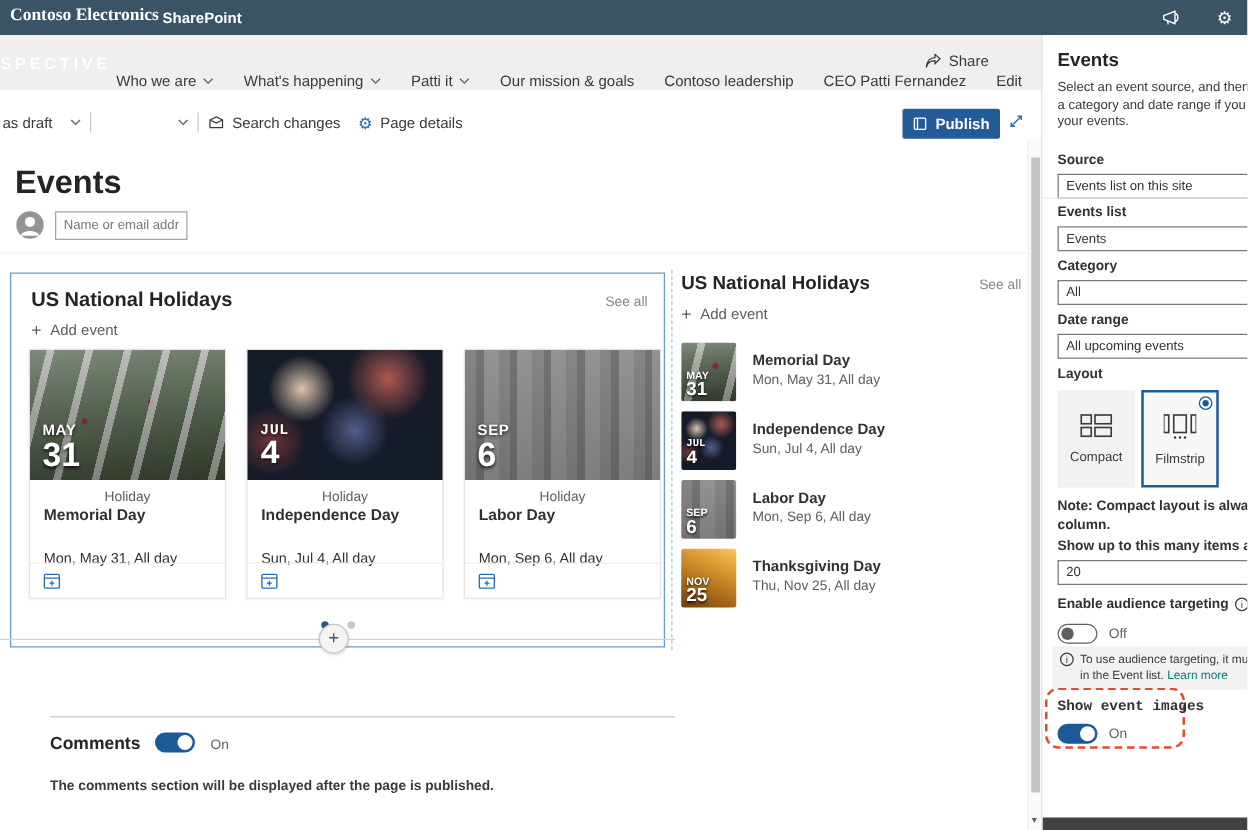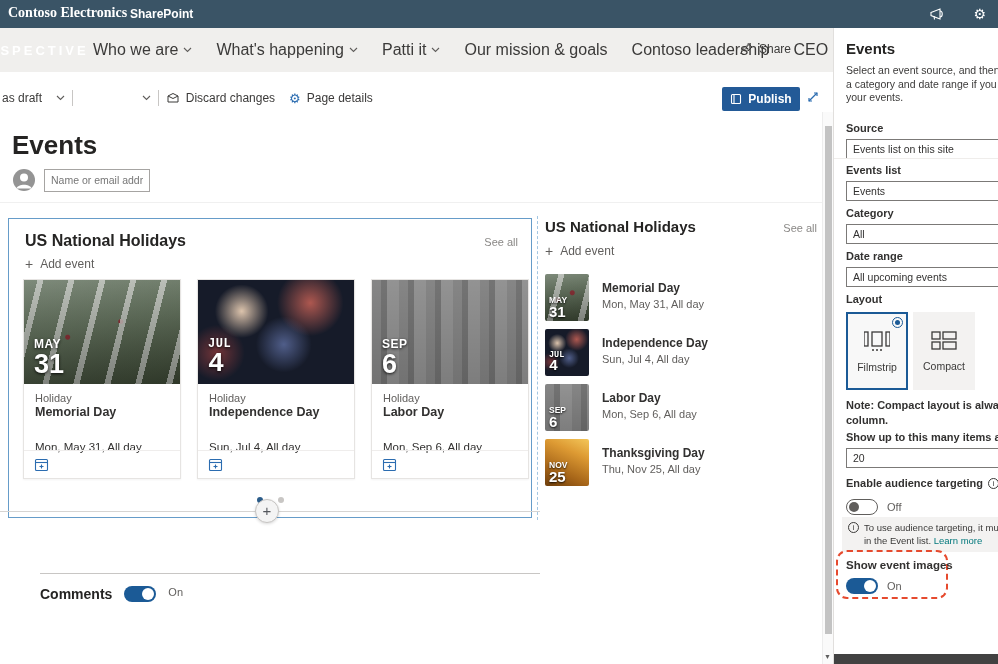--- a/index.html
+++ b/index.html
@@ -10,21 +10,21 @@
   
   .suite-bar { position: absolute; left:0; top:0; width:998px; height:28px; background:#3a5466; color:#fff; }
   .brand { position:absolute; left:8px; top:5px; font-family:"Liberation Serif", serif; font-weight:bold; font-size:14px; }
   .app-name { position:absolute; left:130px; top:7px; font-weight:bold; font-size:12px; }
   .search-box { position:absolute; left:347px; top:3px; width:302px; height:21px; background:#e7e8e9; border:1px solid #8f9aa3; border-radius:2px; display:flex; align-items:center; gap:7px; padding-left:10px; color:#2d353b; font-size:11px; }
   .suite-icons { position:absolute; right:12px; top:0; height:28px; display:flex; align-items:center; gap:26px; }
 
   
   .site-nav { position:absolute; left:0; top:28px; width:833px; height:44px; background:#f0efed; }
   .logo { position:absolute; left:-12px; top:15px; color:#fff; font-size:13px; font-weight:bold; letter-spacing:3px; }
-  .nav-items { position:absolute; left:93px; top:0; height:44px; display:flex; align-items:center; gap:24px; font-size:16px; color:#3b3a39; white-space:nowrap; }
+  .nav-items { position:absolute; left:93px; top:0; height:44px; display:flex; align-items:flex-end; gap:24px; font-size:12px; color:#3b3a39; white-space:nowrap; }
   .nav-item { display:flex; align-items:center; gap:5px; cursor:pointer; }
   .chev { color:#605e5c; }
   .share-btn { position:absolute; right:42px; top:14px; display:flex; align-items:center; gap:6px; font-size:12px; color:#3b3a39; cursor:pointer; }
 
   
   .command-bar { position:absolute; left:0; top:84px; width:822px; height:28px; background:#fff; display:flex; align-items:center; font-size:12px; color:#3b3a39; }
   .cmd-item { display:flex; align-items:center; gap:6px; padding:0 7px; height:100%; cursor:pointer; white-space:nowrap; }
   .cmd-sep { width:1px; height:16px; background:#c8c6c4; }
   .disabled { color:#a19f9d;margin-top:48px; }
   .publish-btn { position:absolute; left:722px; top:3px; width:78px; height:24px; background:#235a97; color:#fff; border:none; border-radius:2px; font-weight:bold; font-size:12px; display:flex; align-items:center; justify-content:center; gap:6px; cursor:pointer; font-family:inherit; }
@@ -46,21 +46,21 @@
   .add-event { display:flex; align-items:center; gap:7px; font-size:12px; color:#605e5c; cursor:pointer; }
   .film-head { position:absolute; left:16px; top:13px; }
   .film-add { position:absolute; left:16px; top:38px; }
   .cards { position:absolute; left:14px; top:60px; display:flex; gap:16px; }
   .card { width:158px; height:200px; border:1px solid #e6e4e2; background:#fff; box-shadow:0 1px 2px rgba(0,0,0,.05); position:relative; }
   .card-img { height:104px; position:relative; overflow:hidden; }
   .date-ovl { position:absolute; left:10px; bottom:6px; color:#fff; text-shadow:0 1px 3px rgba(0,0,0,.85); line-height:1; }
   .date-ovl .m { font-size:12px; font-weight:bold; letter-spacing:.5px; }
   .date-ovl .d { font-size:27px; font-weight:bold; margin-top:1px; }
   .card-body { padding:8px 11px 0; }
-  .card-cat { font-size:11px; color:#605e5c; }
+  .card-cat { font-size:11px; color:#605e5c;text-align:center; }
   .card-title { font-size:12.5px; font-weight:bold; color:#323130; margin-top:1px; }
   .card-date { font-size:11.5px; color:#323130; margin-top:22px; }
   .card-foot { position:absolute; left:0; right:0; bottom:0; height:28px; border-top:1px solid #efedec; display:flex; align-items:center; padding-left:10px; color:#2b6cb0; }
   .dots { position:absolute; left:0; right:0; top:278px; display:flex; justify-content:center; gap:15px; }
   .dot { width:6px; height:6px; border-radius:50%; background:#c8c6c4; cursor:pointer; }
   .dot.active { background:#2b5c8a; }
   .add-line { position:absolute; left:0; top:399px; width:540px; border-top:1px solid #d6d4d2; }
   .add-section-btn { position:absolute; left:255px; top:387px; width:24px; height:24px; border-radius:50%; background:#f4f4f4; border:1px solid #c6c4c2; color:#53565c; font-size:15px; line-height:21px; text-align:center; cursor:pointer; box-shadow:0 1px 3px rgba(0,0,0,.15); }
 
   
@@ -95,21 +95,21 @@
   .thumb-ovl .d { font-size:15px; font-weight:bold; }
   .c-text { padding-top:7px; }
   .c-title { font-size:12px; font-weight:bold; color:#323130; }
   .c-date { font-size:11px; color:#605e5c; margin-top:3px; }
   .c-pager { display:flex; justify-content:space-between; margin-top:16px; font-size:11.5px; }
   .prev { color:#a19f9d; display:flex; gap:8px; align-items:center; cursor:pointer; }
   .next { color:#323130; display:flex; gap:8px; align-items:center; cursor:pointer; }
 
   
   .comments-divider { position:absolute; left:40px; top:461px; width:500px; border-top:1px solid #c8c6c4; }
-  .comments-row { position:absolute; left:40px; top:474px; display:flex; align-items:flex-start; gap:12px; }
+  .comments-row { position:absolute; left:40px; top:474px; display:flex; align-items:flex-end; gap:12px; }
   .comments-label { font-size:14px; font-weight:bold; color:#252423; }
   .toggle-state { font-size:11px; color:#605e5c; }
   .comments-note { position:absolute; left:40px; top:511px; font-size:11px; font-weight:bold; color:#3b3a39; }
 
   
   .toggle { width:32px; height:16px; border-radius:9px; position:relative; cursor:pointer; flex:0 0 32px; }
   .toggle.on { background:#1b5a96; }
   .toggle.on::after { content:""; position:absolute; right:2px; top:2px; width:12px; height:12px; border-radius:50%; background:#fff; }
   .toggle.off { background:#fff; border:1px solid #605e5c; }
   .toggle.off::after { content:""; position:absolute; left:2px; top:2px; width:10px; height:10px; border-radius:50%; background:#605e5c; }
@@ -141,21 +141,21 @@
   .f-count { top:403px; }
   .f-count .p-box { width:160px; }
   .f-aud { top:449px; }
   .aud-label-row { display:flex; align-items:center; gap:5px; }
   .toggle-row { display:flex; align-items:center; gap:9px; margin-top:10px; }
   .info-icon { width:11px; height:11px; border:1px solid #3b3a39; border-radius:50%; font-size:8px; line-height:10px; text-align:center; color:#3b3a39; flex:0 0 11px; font-style:normal; }
   .info-box { position:absolute; left:8px; top:489px; width:160px; background:#f3f2f1; padding:5px 6px; font-size:9.5px; line-height:12.5px; color:#3b3a39; white-space:nowrap; display:flex; gap:5px; }
   .learn-more { color:#03787c; cursor:pointer; }
   .hl-rect { position:absolute; left:2px; top:522px; width:112px; height:49px; border:2px dashed #e64a2e; border-radius:11px; }
   .f-images { position:absolute; left:12px; top:531px; }
-  .f-images .p-label { font-size:11.5px; }
+  .f-images .p-label { font-size:11.5px;font-family:Liberation Mono, monospace; }
   .f-images .toggle-row { margin-top:7px; }
   .panel-hbar { position:absolute; left:0; bottom:0; width:165px; height:10px; background:#424242; }
   .plus-glyph { font-size:14px; color:#605e5c; line-height:1; }
 </style>
 </head>
 <body>
 
 <div class="suite-bar">
   <span class="brand">Contoso Electronics</span>
   <span class="app-name">SharePoint</span>
@@ -246,21 +246,21 @@
       </svg>
     </span>
   <span class="cmd-sep"></span>
   <span class="cmd-item">
     <span>
         <svg width="14" height="12" viewBox="0 0 14 12">
           <path d="M2 4 L7 1.5 L12 4 L12 10 L2 10 Z" fill="none" stroke="#3b3a39" stroke-width="1"></path>
           <path d="M2 4 L7 6.5 L12 4" fill="none" stroke="#3b3a39" stroke-width="1"></path>
         </svg>
       </span>
-    <span>Discard changes</span>
+    <span>Search changes</span>
   </span>
   <span class="cmd-item">
     <span style="font-size:13px;color:#2b6cb0;">⚙</span>
     <span>Page details</span>
   </span>
   <button class="publish-btn">
     <span>
         <svg width="12" height="12" viewBox="0 0 12 12">
           <rect x="1.5" y="1.5" width="9" height="9" rx="1" fill="none" stroke="#fff" stroke-width="1.1"></rect>
           <line x1="4" y1="1.5" x2="4" y2="10.5" stroke="#fff" stroke-width="1.1"></line>
@@ -436,20 +436,21 @@
       </div>
     </div>
   </div>
 
   <div class="comments-divider"></div>
   <div class="comments-row">
     <span class="comments-label">Comments</span>
     <span class="toggle on"></span>
     <span class="toggle-state">On</span>
   </div>
+  <div class="comments-note">The comments section will be displayed after the page is published.</div>
 </div>
 
 <div class="vscroll">
   <div class="vthumb"></div>
   <div class="varrow">▼</div>
 </div>
 
 <div class="panel">
   <div class="p-inner">
     <div class="p-title">Events</div>
@@ -473,45 +474,45 @@
       <div class="p-box">All</div>
     </div>
     <div class="fld f-range">
       <div class="p-label">Date range</div>
       <div class="p-box">All upcoming events</div>
     </div>
 
     <div class="fld f-layout">
       <div class="p-label">Layout</div>
       <div class="tiles">
+        <div class="tile">
+          <span>
+              <svg width="26" height="20" viewBox="0 0 26 20">
+                <rect x="1" y="1" width="8" height="7" fill="none" stroke="#3b3a39" stroke-width="1.3"></rect>
+                <rect x="12" y="1" width="13" height="7" fill="none" stroke="#3b3a39" stroke-width="1.3"></rect>
+                <rect x="1" y="11" width="8" height="7" fill="none" stroke="#3b3a39" stroke-width="1.3"></rect>
+                <rect x="12" y="11" width="13" height="7" fill="none" stroke="#3b3a39" stroke-width="1.3"></rect>
+              </svg>
+            </span>
+          <span class="tile-label">Compact</span>
+        </div>
         <div class="tile selected">
           <span class="radio"></span>
           <span>
               <svg width="26" height="22" viewBox="0 0 26 22">
                 <rect x="0" y="2" width="4" height="14" fill="none" stroke="#3b3a39" stroke-width="1.3"></rect>
                 <rect x="8" y="2" width="10" height="14" fill="none" stroke="#3b3a39" stroke-width="1.3"></rect>
                 <rect x="22" y="2" width="4" height="14" fill="none" stroke="#3b3a39" stroke-width="1.3"></rect>
                 <circle cx="9" cy="20" r="1" fill="#3b3a39"></circle>
                 <circle cx="13" cy="20" r="1" fill="#3b3a39"></circle>
                 <circle cx="17" cy="20" r="1" fill="#3b3a39"></circle>
               </svg>
             </span>
           <span class="tile-label">Filmstrip</span>
         </div>
-        <div class="tile">
-          <span>
-              <svg width="26" height="20" viewBox="0 0 26 20">
-                <rect x="1" y="1" width="8" height="7" fill="none" stroke="#3b3a39" stroke-width="1.3"></rect>
-                <rect x="12" y="1" width="13" height="7" fill="none" stroke="#3b3a39" stroke-width="1.3"></rect>
-                <rect x="1" y="11" width="8" height="7" fill="none" stroke="#3b3a39" stroke-width="1.3"></rect>
-                <rect x="12" y="11" width="13" height="7" fill="none" stroke="#3b3a39" stroke-width="1.3"></rect>
-              </svg>
-            </span>
-          <span class="tile-label">Compact</span>
-        </div>
       </div>
     </div>
 
     <div class="p-note">
       <div>Note: Compact layout is always used</div>
       <div>column.</div>
     </div>
 
     <div class="fld f-count">
       <div class="p-label">Show up to this many items at a time</div>

